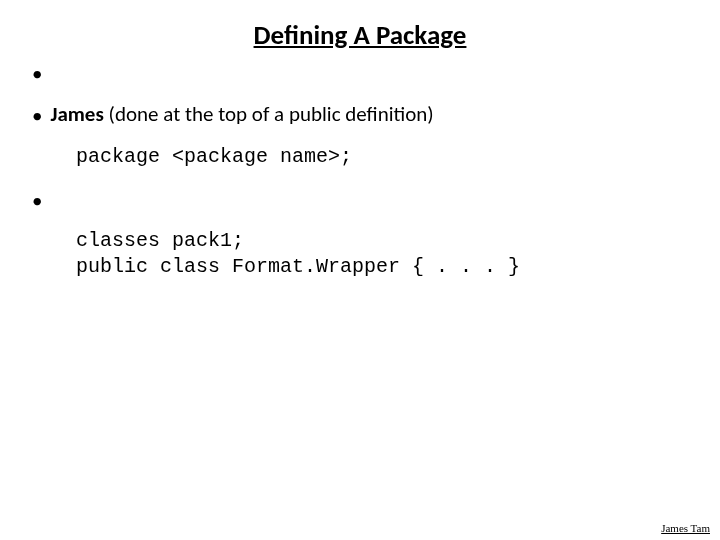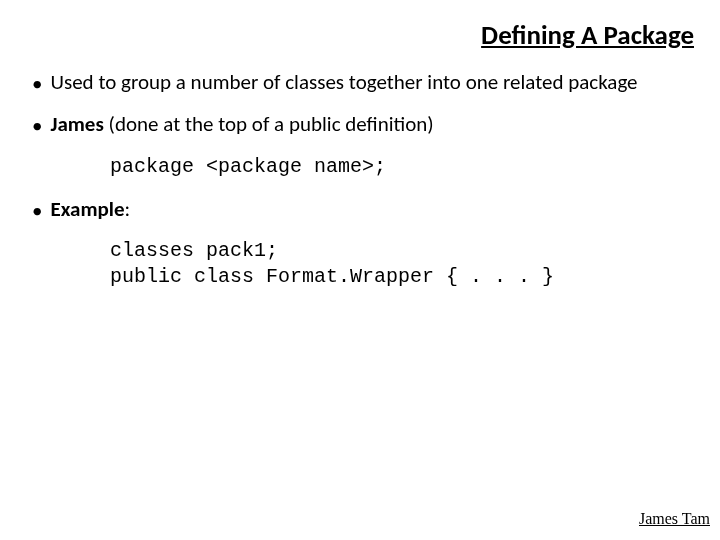--- a/index.html
+++ b/index.html
@@ -6,80 +6,76 @@
     body {
       width: 720px;
       height: 540px;
       background: #fff;
       font-family: Calibri, "Segoe UI", Arial, sans-serif;
       color: #000;
       position: relative;
       padding: 18px 26px 0 26px;
     }
     .title {
-      text-align: right;
+      text-align: center;
       font-size: 27px;
       font-weight: 700;
       text-decoration: underline;
-      margin-bottom: 18px;
+      margin-bottom: 8px;
     }
     .bullet {
       display: flex;
       align-items: flex-start;
       font-size: 21px;
       line-height: 1.25;
       margin-bottom: 14px;
       padding-left: 6px;
     }
     .bullet .dot {
       flex: 0 0 auto;
       margin-right: 8px;
       margin-top: 2px;
     }
     .bullet .content { flex: 1 1 auto; }
     .bold-run { font-weight: 700; }
     .code-block {
       font-family: Consolas, "Courier New", monospace;
       font-size: 20px;
       line-height: 1.3;
-      margin-left: 84px;
+      margin-left: 50px;
       margin-bottom: 16px;
       white-space: pre;
     }
     .footer {
       position: absolute;
       right: 10px;
-      bottom: 12px;
+      bottom: 6px;
       font-family: "Times New Roman", serif;
-      font-size: 16px;
+      font-size: 11px;
       text-decoration: underline;
     }
   </style>
 </head>
 <body>
 
 <div class="title">Defining A Package</div>
 
 <div class="bullet">
   <span class="dot">•</span>
-  <span class="content">Used to group a number of classes together into one related package</span>
 </div>
 
 <div class="bullet">
   <span class="dot">•</span>
   <span class="content">
     <span class="bold-run">James</span><span> (done at the top of a public definition)</span>
   </span>
 </div>
 
 <div class="code-block">package &lt;package name&gt;;</div>
 
 <div class="bullet">
   <span class="dot">•</span>
-  <span class="content">
-    <span class="bold-run">Example</span><span>:</span>
-  </span>
 </div>
 
 <div class="code-block"><span>classes pack1;</span>
 <span>public class Format.Wrapper { . . . }</span></div>
 
 <div class="footer">James Tam</div>
 
 </body></html>

